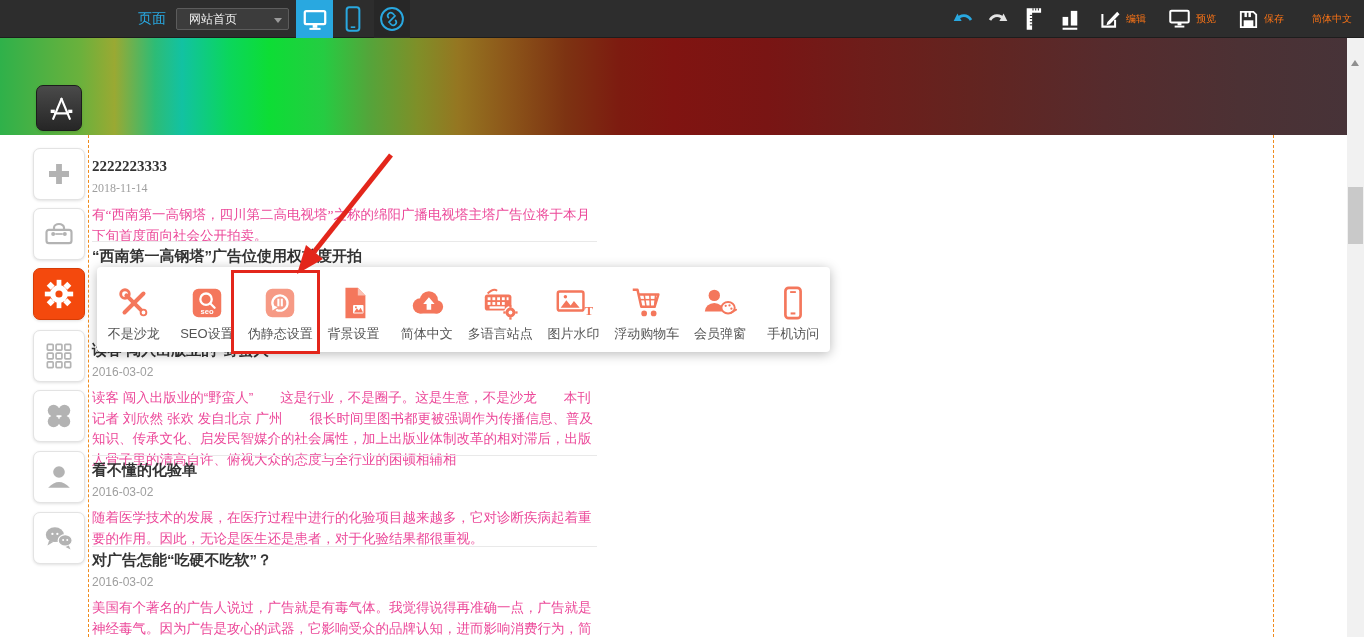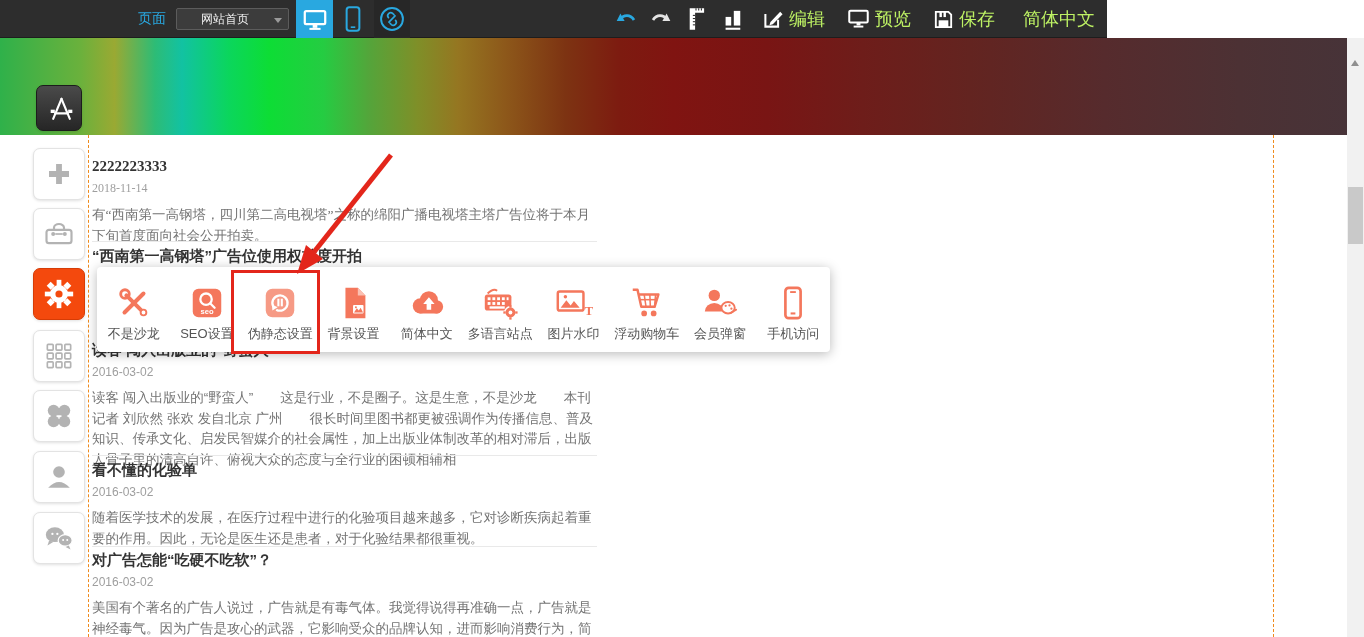--- a/index.html
+++ b/index.html
@@ -1,33 +1,33 @@
 <!DOCTYPE html>
 <html><head>
 <meta charset="utf-8">
 <style>
   * { margin:0; padding:0; box-sizing:border-box; }
   html,body { width:1364px; height:637px; overflow:hidden; background:#fff;
     font-family:"Liberation Sans","DejaVu Sans",sans-serif; }
 
   
-  #toolbar { position:absolute; left:0; top:0; width:1107px; height:38px;
+  #toolbar { position:absolute; left:0; top:0; width:1364px; height:38px;
     background:#2d2d2d; border-bottom:1px solid #1d1d1d; z-index:50; }
   .tb-label { position:absolute; left:138px; top:10px; color:#29a8e0; font-size:14px; }
   .tb-select { position:absolute; left:176px; top:8px; width:113px; height:22px;
     background:#3c3c3c; border:1px solid #5c5c5c; border-radius:2px;
-    color:#f0f0f0; font-size:12px; line-height:20px; padding:0 18px 0 24px; cursor:pointer; }
+    color:#f0f0f0; font-size:12px; line-height:20px; padding:0 18px 0 12px; cursor:pointer; }
   .tb-select .caret { position:absolute; right:6px; top:9px; width:0; height:0;
     border-left:4px solid transparent; border-right:4px solid transparent; border-top:5px solid #9a9a9a; }
   .tb-devbtn { position:absolute; top:0; height:38px; display:flex; align-items:center; justify-content:center; cursor:pointer; }
   #btn-desktop { left:296px; width:37px; background:#29a8e0; }
   #btn-mobile  { left:338px; width:30px; }
   #btn-link    { left:374px; width:36px; background:#272727; }
   #tb-right { position:absolute; right:12px; top:0; height:38px; display:flex; align-items:center; }
-  .tb-item { display:flex; align-items:center; color:#bef264; font-size:18px; cursor:pointer;font-family:Liberation Mono, monospace; }
+  .tb-item { display:flex; align-items:center; color:#f97316; font-size:10px; cursor:pointer;font-family:Liberation Mono, monospace; }
   .tb-item span { margin-left:5px; }
 
   
   #banner { position:absolute; left:0; top:38px; width:1347px; height:97px;
     background:linear-gradient(90deg,
       #2fb14a 0%, #6bb13c 6%, #9aa933 8.5%, #2dbc76 11.5%, #12c2a2 13.5%,
       #0bd65c 17%, #0ddd35 20%, #25cc42 24%, #55a43a 27.5%, #7f8f28 31%,
       #957621 34%, #8d581a 37.5%, #7d3312 42%, #7d1b10 46%, #801411 50%,
       #791514 57%, #6e1d1a 64%, #632420 72%, #562b2d 82%, #4c3134 92%, #473338 100%); }
 
@@ -49,21 +49,21 @@
     border:1px solid #e3e3e3; border-radius:7px; box-shadow:0 1px 3px rgba(0,0,0,.12);
     display:flex; align-items:center; justify-content:center; cursor:pointer; z-index:6; }
   #sb-app { left:36px; width:46px; height:46px; background:linear-gradient(#4a4a4a,#262626);
     border:1px solid #1c1c1c; z-index:6; }
   #sb-settings { background:#f4490d; border-color:#d63c06; }
 
   
   .article { position:absolute; left:92px; width:506px; z-index:3; }
   .article h3 { font-size:15px; line-height:16px; color:#333; font-weight:bold; margin-bottom:7px; }
   .article .date { font-size:12px; color:#9e9e9e; margin-bottom:9px; }
-  .article .body { font-size:13.5px; line-height:20.5px; color:#737373; }
+  .article .body { font-size:13.5px; line-height:20.5px; color:#ec4899; }
   .divider { position:absolute; left:92px; width:505px; height:0; border-top:1px solid #e9e9e9; z-index:3; }
 
   
   #popup { position:absolute; left:97px; top:267px; width:733px; height:85px;
     background:#fff; border-radius:4px; box-shadow:0 2px 12px rgba(0,0,0,.28);
     display:flex; align-items:stretch; z-index:20; }
   .pop-item { flex:1; display:flex; flex-direction:column; align-items:center;
     justify-content:center; cursor:pointer; padding-top:4px; }
   .pop-item .ico { height:42px; display:flex; align-items:flex-end; justify-content:center; }
   .pop-item .lbl { font-size:13px; color:#555; margin-top:3px; white-space:nowrap; }

